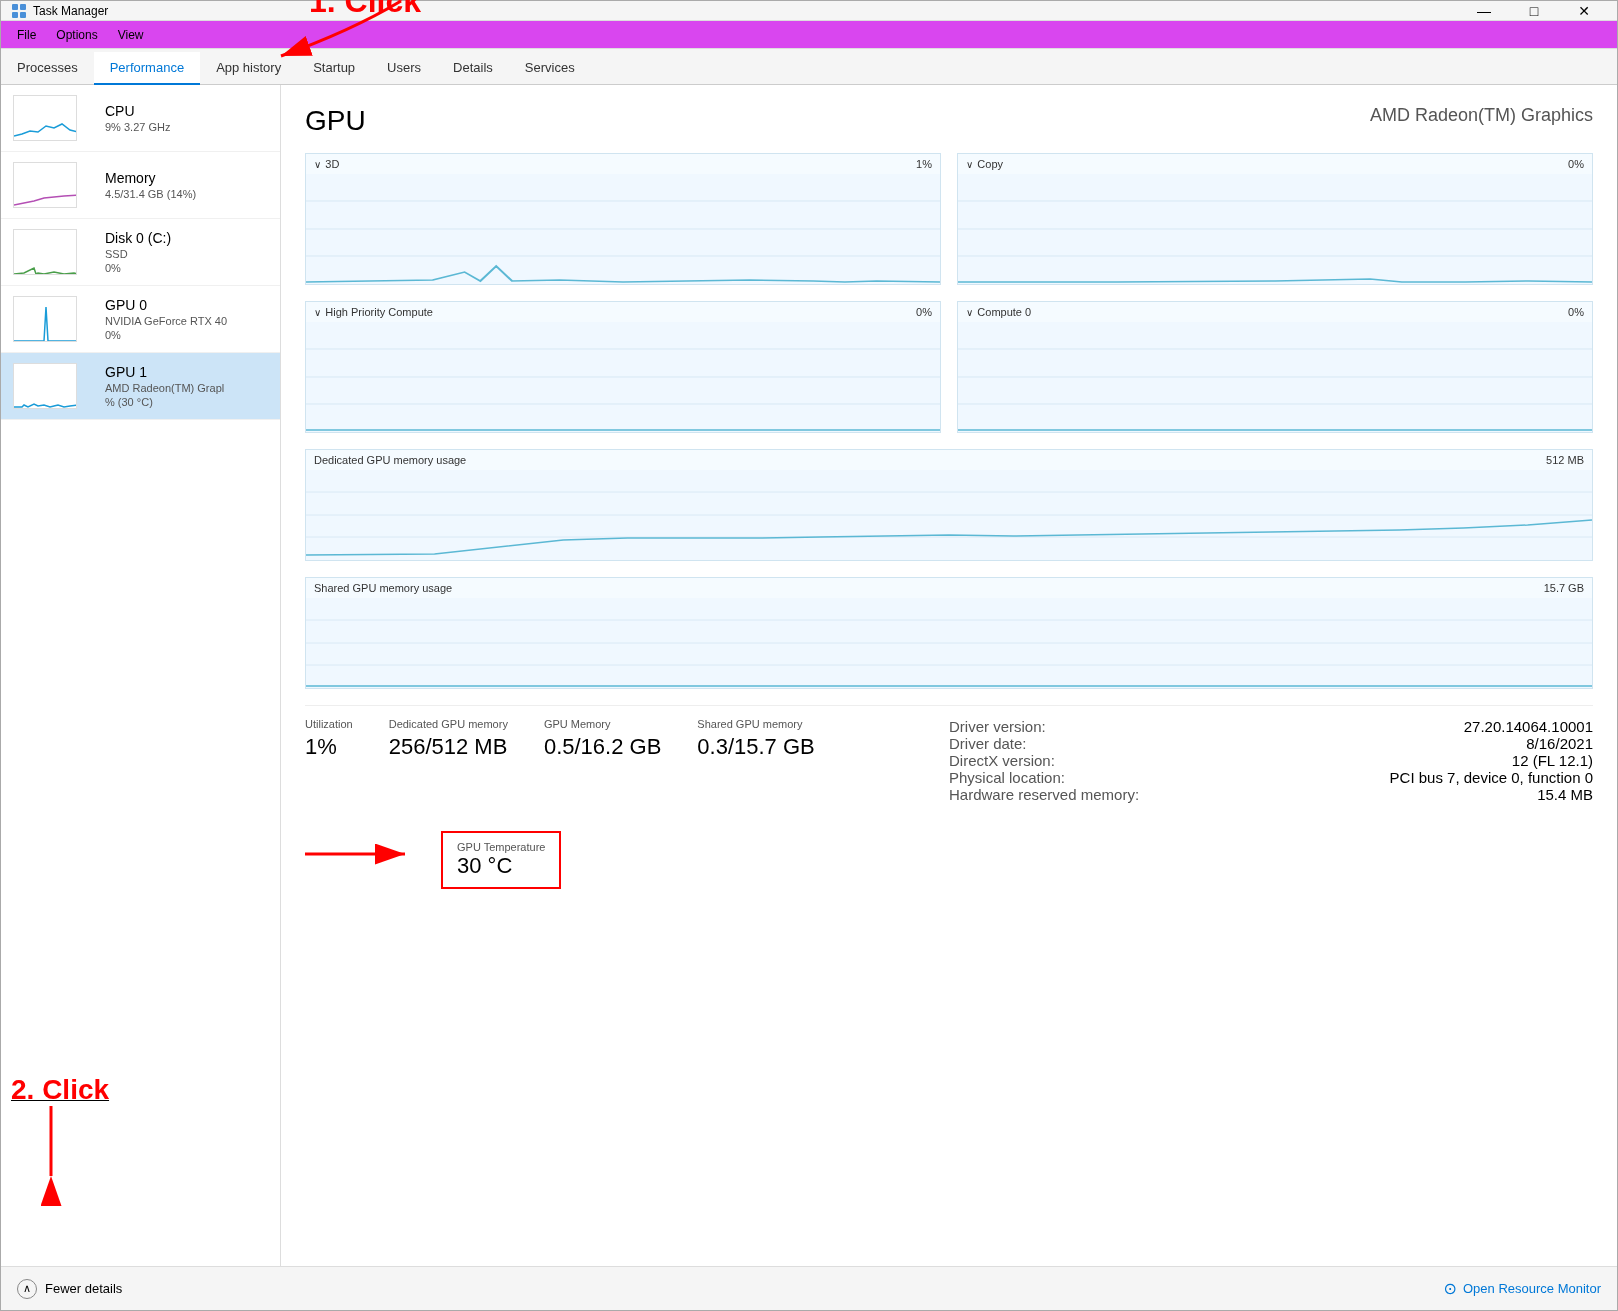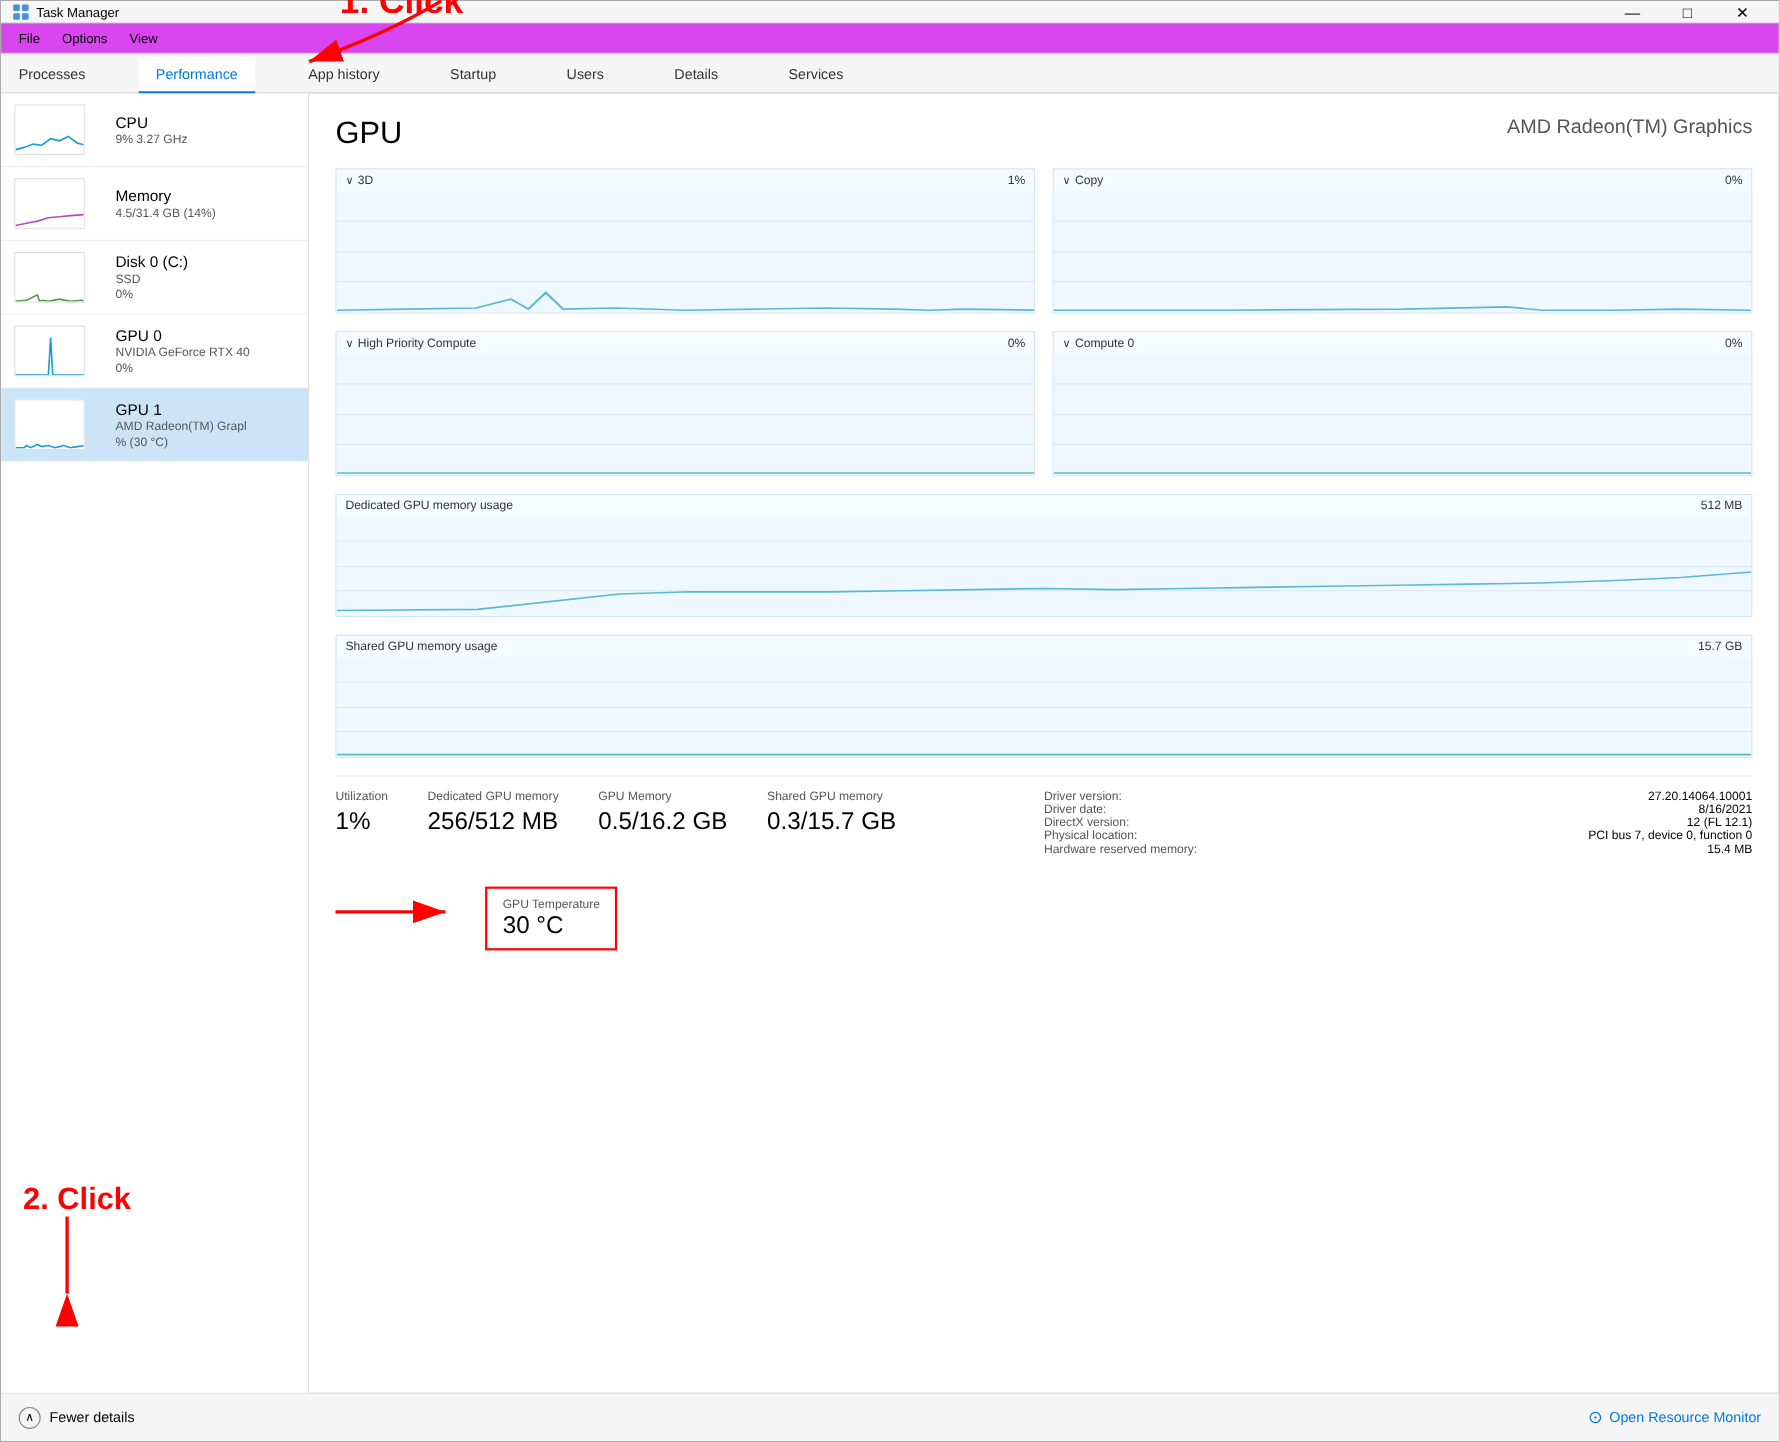--- a/index.html
+++ b/index.html
@@ -6,21 +6,21 @@
     body { font-family: 'Segoe UI', sans-serif; font-size: 13px; background: #f0f0f0; }
     .window { width: 1618px; min-height: 1311px; background: #fff; border: 1px solid #aaa; display: flex; flex-direction: column; }
     .title-bar { background: #f5f5f5; padding: 6px 10px; display: flex; align-items: center; justify-content: space-between; border-bottom: 1px solid #ddd; height: 20px; }
     .title-bar-left { display: flex; align-items: center; gap: 6px; }
     .title-icon { width: 16px; height: 16px; display: flex; align-items: center; justify-content: center; }
     .title-text { font-size: 12px; color: #000; }
     .title-controls { display: flex; gap: 4px; }
     .title-btn { width: 46px; height: 28px; border: none; background: transparent; cursor: pointer; font-size: 14px; display: flex; align-items: center; justify-content: center; }
     .menu-bar { display: flex; gap: 0; padding: 0 6px; border-bottom: 1px solid #ddd; background: #d946ef; height: 28px; align-items: center; }
     .menu-item { padding: 4px 10px; cursor: pointer; font-size: 12px; color: #000; }
-    .tab-bar { display: flex; border-bottom: 1px solid #ccc; background: #f5f5f5; padding: 0 0; height: 36px; align-items: flex-end; gap: 32px; }
+    .tab-bar { display: flex; border-bottom: 1px solid #ccc; background: #f5f5f5; padding: 0 0; height: 36px; align-items: flex-end; }
     .tab { padding: 8px 16px; cursor: pointer; font-size: 13px; color: #333; border-bottom: 2px solid transparent; margin-bottom: -1px; }
     .tab.active { border-bottom: 2px solid #0078d7; color: #0078d7; background: #fff; }
     .main-content { display: flex; flex: 1; }
     .sidebar { width: 280px; border-right: 1px solid #ddd; background: #fff; flex-shrink: 0; }
     .sidebar-item { display: flex; align-items: center; padding: 10px 12px; cursor: pointer; border-bottom: 1px solid #f0f0f0; gap: 28px; }
     .sidebar-item.active { background: #cce4f7; }
     .sidebar-thumb { width: 64px; height: 46px; border: 1px solid #ddd; background: #fff; flex-shrink: 0; position: relative; overflow: hidden; }
     .sidebar-info { display: flex; flex-direction: column; gap: 2px; }
     .sidebar-name { font-size: 14px; font-weight: 500; color: #000; }
     .sidebar-sub { font-size: 11px; color: #555; }
@@ -103,21 +103,21 @@
     <div class="tab">Startup</div>
     <div class="tab">Users</div>
     <div class="tab">Details</div>
     <div class="tab">Services</div>
   </div>
 
   <div class="main-content" style="flex:1; position:relative;">
 
     <div class="sidebar" style="position:relative;">
 
-      <div style="position:absolute; bottom:60px; left:20px; pointer-events:none; z-index:300;">
+      <div style="position:absolute; bottom:60px; left:10px; pointer-events:none; z-index:300;text-decoration:underline;">
         <span style="color:red; font-size:28px; font-weight:bold; font-family:Arial,sans-serif;">2. Click</span>
         <svg width="80" height="100" style="overflow:visible; display:block;">
           <defs>
             <marker id="arrowhead2" markerWidth="10" markerHeight="7" refX="0" refY="3.5" orient="auto">
               <polygon points="10 0, 0 3.5, 10 7" fill="red"></polygon>
             </marker>
           </defs>
           <path d="M 40,0 L 40,70" stroke="red" stroke-width="3" fill="none" marker-end="url(#arrowhead2)"></path>
         </svg>
       </div>
@@ -320,21 +320,21 @@
           <div class="stat-block">
             <span class="stat-label">GPU Memory</span>
             <span class="stat-value">0.5/16.2 GB</span>
           </div>
           <div class="stat-block">
             <span class="stat-label">Shared GPU memory</span>
             <span class="stat-value">0.3/15.7 GB</span>
           </div>
         </div>
 
-        <div style="flex:1; font-size:11px;">
+        <div style="flex:1; font-size:15px;">
           <div class="driver-row">
             <span class="driver-key">Driver version:</span>
             <span class="driver-val">27.20.14064.10001</span>
           </div>
           <div class="driver-row">
             <span class="driver-key">Driver date:</span>
             <span class="driver-val">8/16/2021</span>
           </div>
           <div class="driver-row">
             <span class="driver-key">DirectX version:</span>

